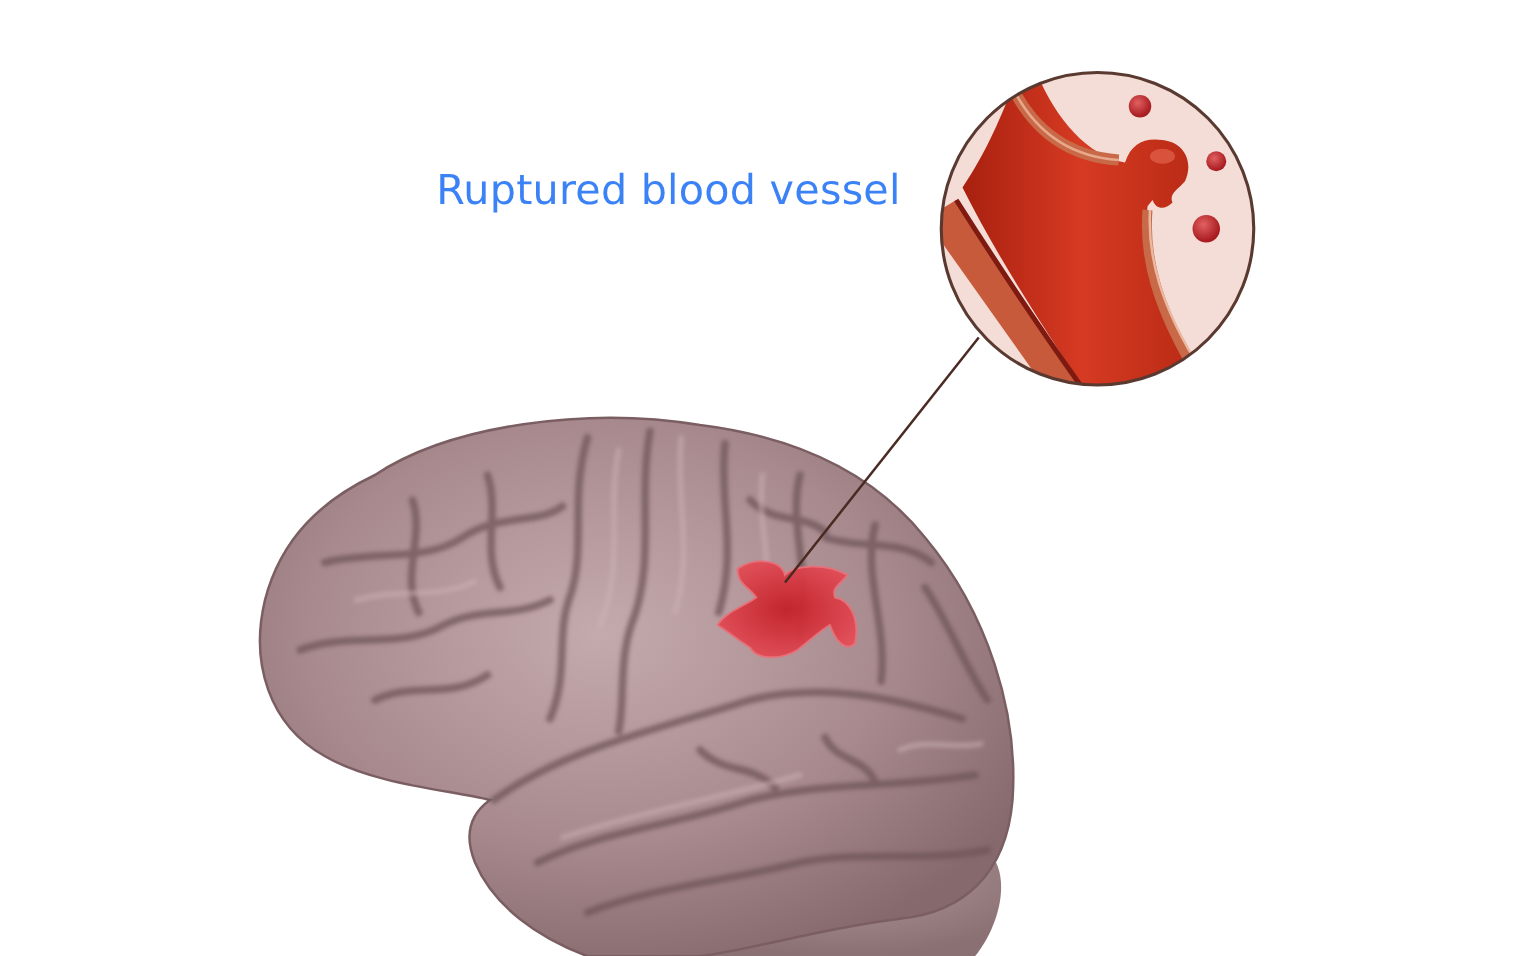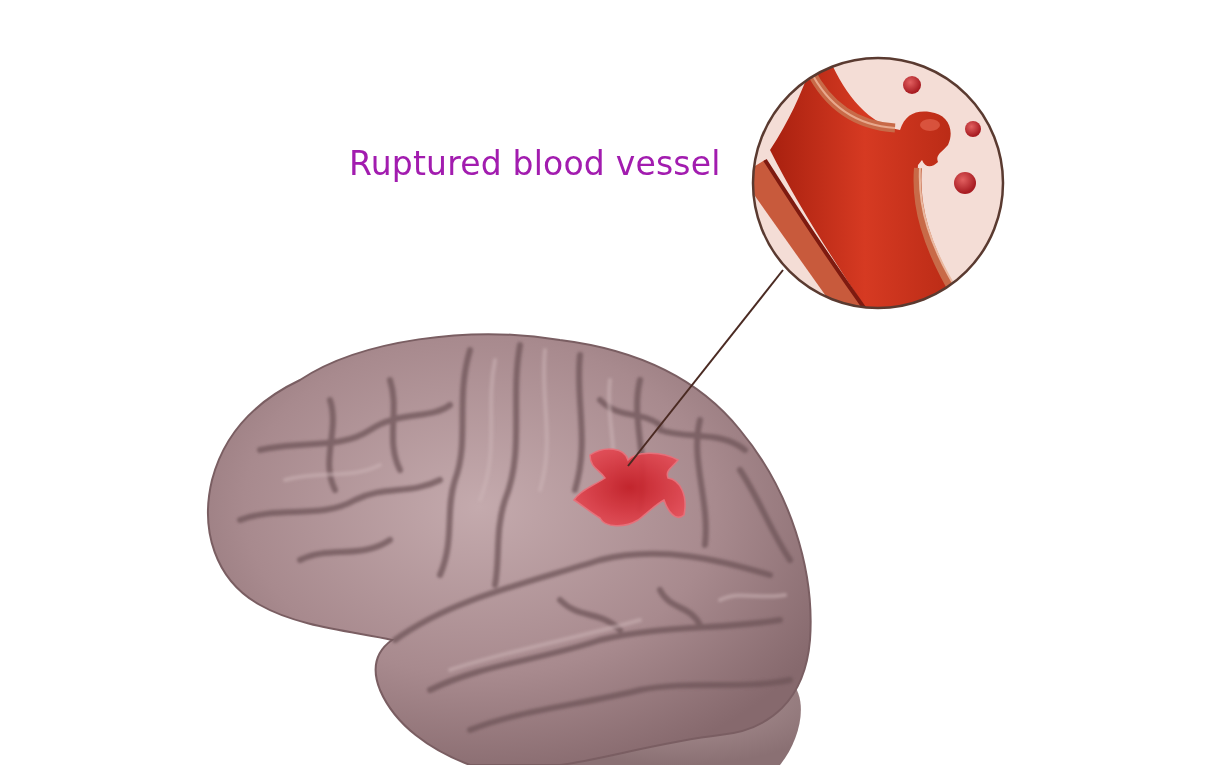--- a/index.html
+++ b/index.html
@@ -1,19 +1,19 @@
 <!DOCTYPE html>
 <html><head>
   <meta charset="utf-8">
   <style>
     html, body { margin: 0; padding: 0; background: #ffffff; }
     body { width: 1224px; height: 765px; overflow: hidden; position: relative; font-family: "DejaVu Sans", sans-serif; }
     .label {
-      position: absolute; left: 349px; top: 144px;
-      font-family: "DejaVu Sans", sans-serif; font-size: 33px; color: #a21caf;
+      position: absolute; left: 349px; top: 132px;
+      font-family: "DejaVu Sans", sans-serif; font-size: 33px; color: #3b82f6;
       letter-spacing: 0.2px; white-space: nowrap;
     }
     svg.art { position: absolute; left: 0; top: 0; }
   </style>
 </head>
 <body>
 
 <div class="label">Ruptured blood vessel</div>
 
 <svg class="art" width="1224" height="765" viewBox="0 0 1224 765">

